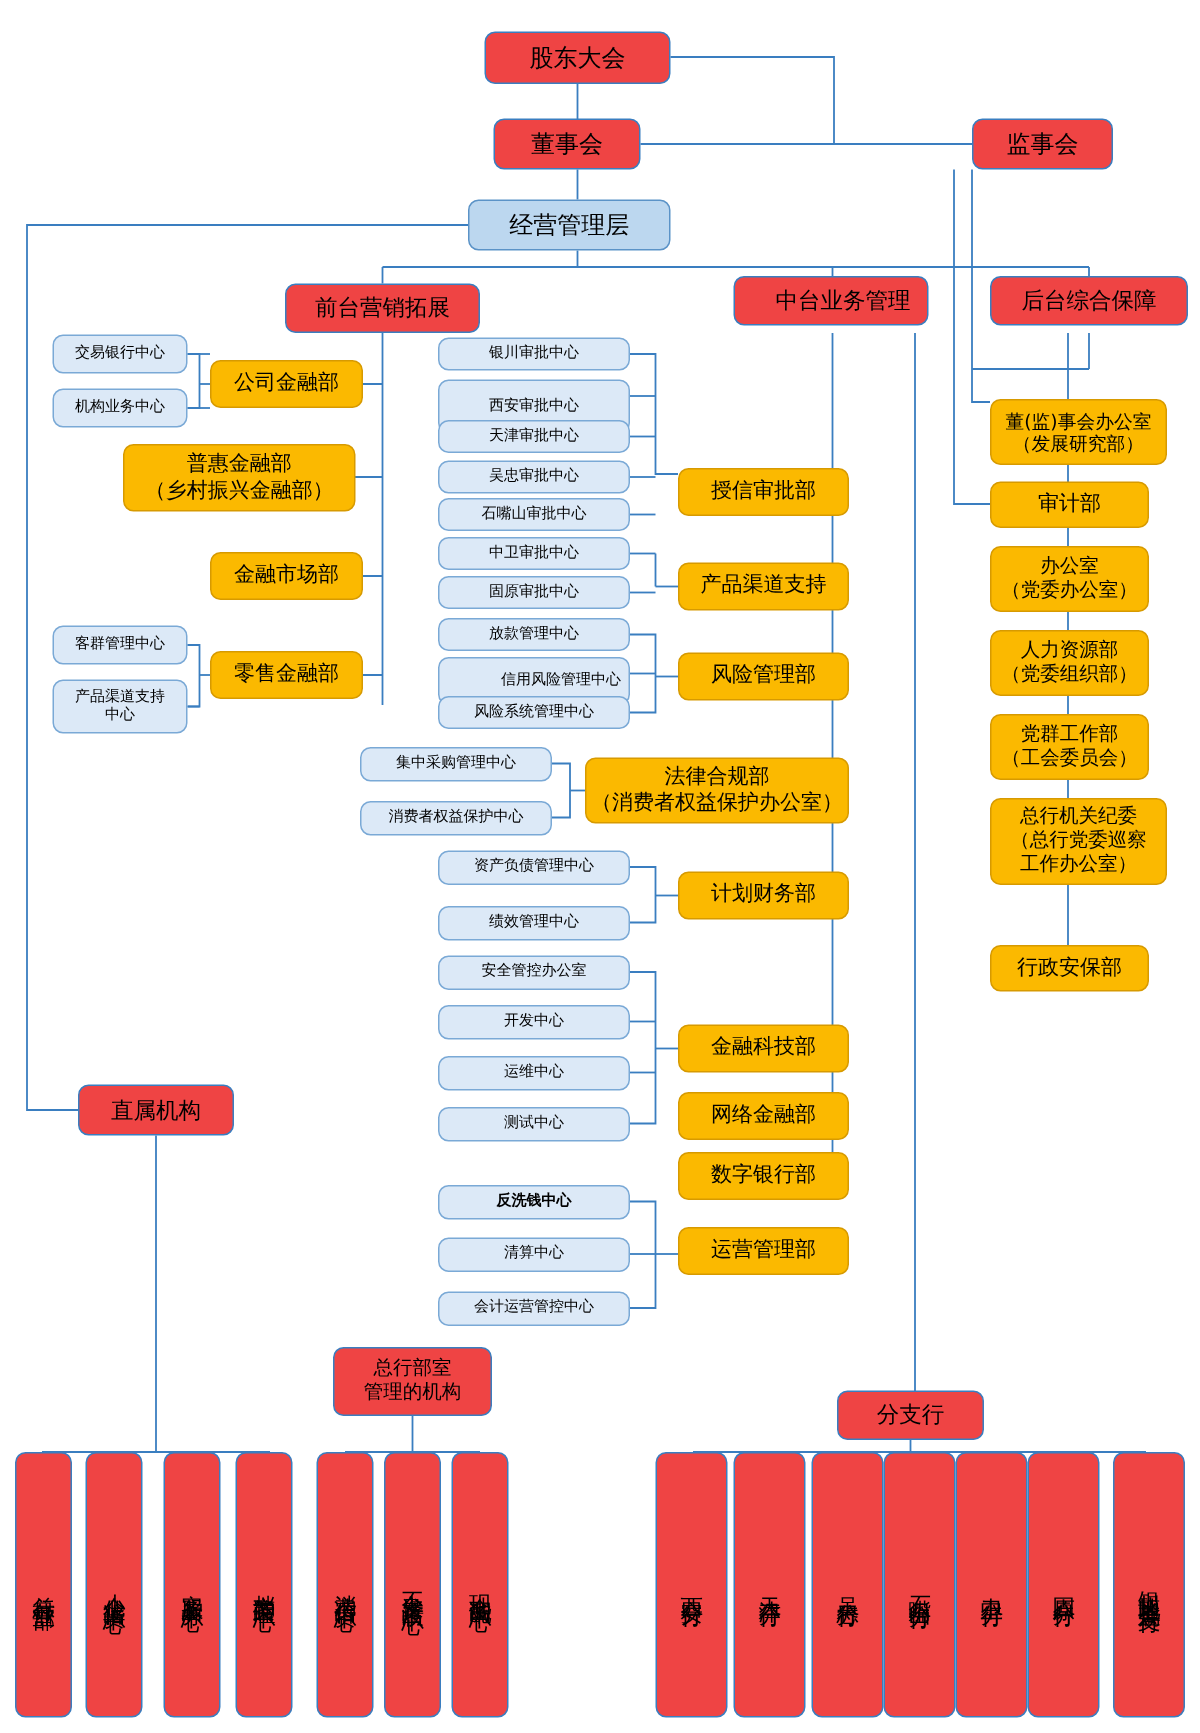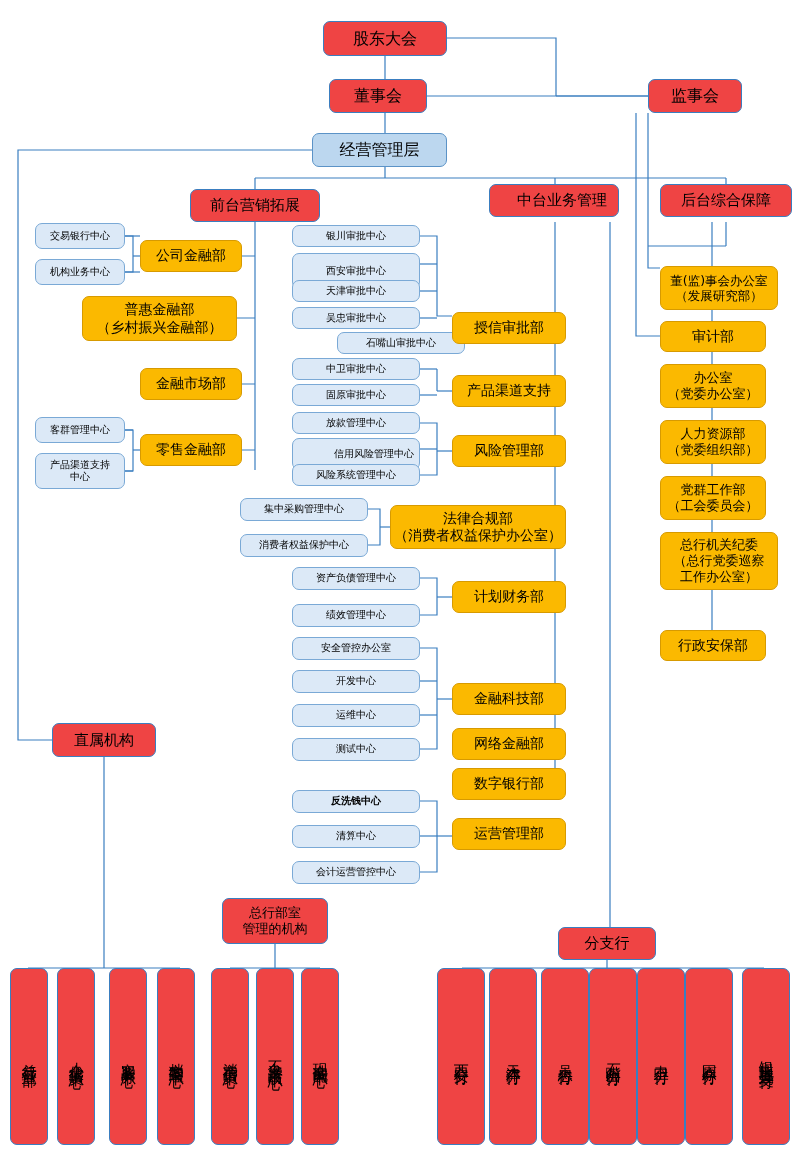--- a/index.html
+++ b/index.html
@@ -167,21 +167,21 @@
 <div class="node n-gold" style="left:140px;top:240px;width:102px;height:32px;font-size:14px;">公司金融部</div>
 <div class="node n-gold" style="left:82px;top:296px;width:155px;height:45px;font-size:14px;">普惠金融部
 （乡村振兴金融部）</div>
 <div class="node n-gold" style="left:140px;top:368px;width:102px;height:32px;font-size:14px;">金融市场部</div>
 <div class="node n-gold" style="left:140px;top:434px;width:102px;height:32px;font-size:14px;">零售金融部</div>
 
 <div class="node n-blue" style="left:292px;top:225px;width:128px;height:22px;font-size:10px;">银川审批中心</div>
 <div class="node n-blue" style="left:292px;top:253px;width:128px;height:36px;font-size:10px;">西安审批中心</div>
 <div class="node n-blue" style="left:292px;top:280px;width:128px;height:22px;font-size:10px;">天津审批中心</div>
 <div class="node n-blue" style="left:292px;top:307px;width:128px;height:22px;font-size:10px;">吴忠审批中心</div>
-<div class="node n-blue" style="left:292px;top:332px;width:128px;height:22px;font-size:10px;margin-left:45px;">石嘴山审批中心</div>
+<div class="node n-blue" style="left:292px;top:332px;width:128px;height:22px;font-size:10px;">石嘴山审批中心</div>
 <div class="node n-blue" style="left:292px;top:358px;width:128px;height:22px;font-size:10px;">中卫审批中心</div>
 <div class="node n-blue" style="left:292px;top:384px;width:128px;height:22px;font-size:10px;">固原审批中心</div>
 
 <div class="node n-gold" style="left:452px;top:300px;width:114px;height:32px;font-size:14px;margin-top:12px;">授信审批部</div>
 <div class="node n-gold" style="left:452px;top:375px;width:114px;height:32px;font-size:14px;">产品渠道支持</div>
 
 <div class="node n-blue" style="left:292px;top:412px;width:128px;height:22px;font-size:10px;">放款管理中心</div>
 <div class="node n-blue" style="left:292px;top:438px;width:128px;height:32px;font-size:10px;padding-left:36px;">信用风险管理中心</div>
 <div class="node n-blue" style="left:292px;top:464px;width:128px;height:22px;font-size:10px;">风险系统管理中心</div>
 <div class="node n-gold" style="left:452px;top:435px;width:114px;height:32px;font-size:14px;">风险管理部</div>

